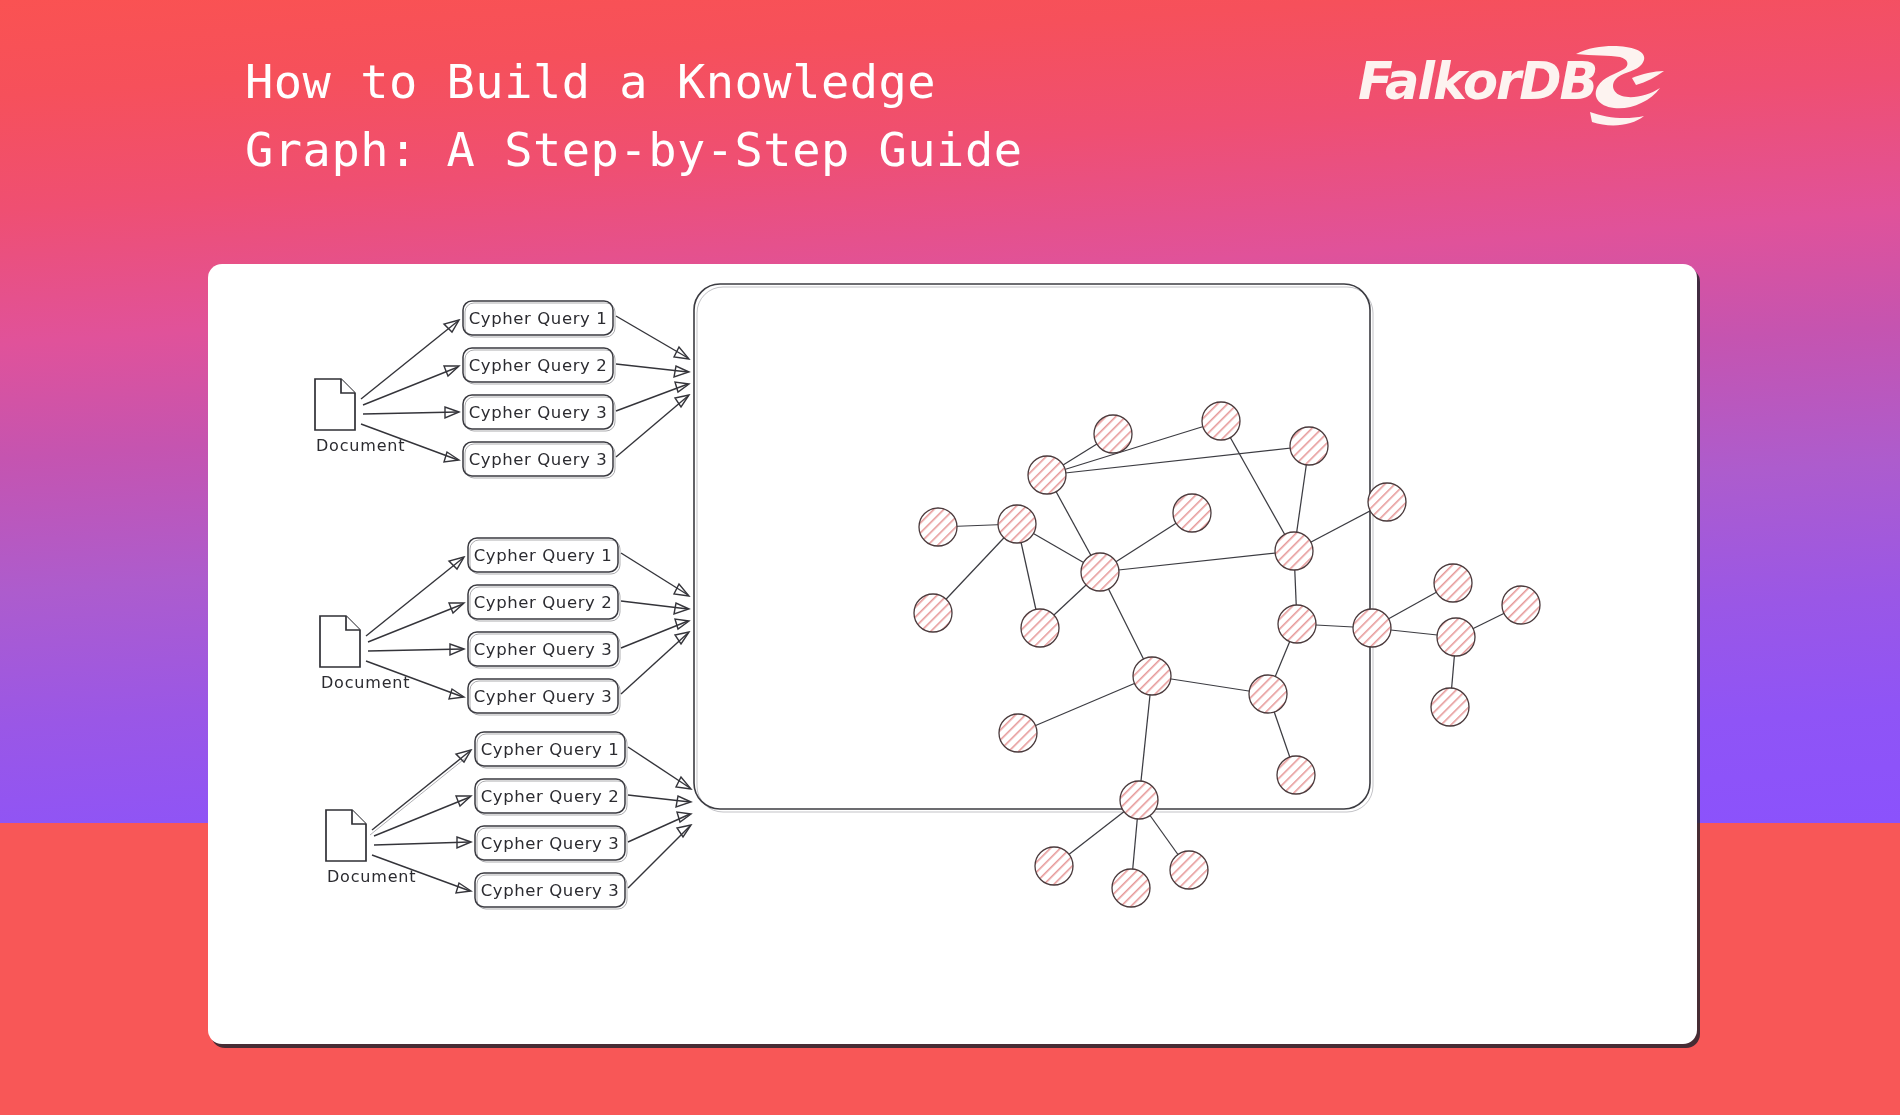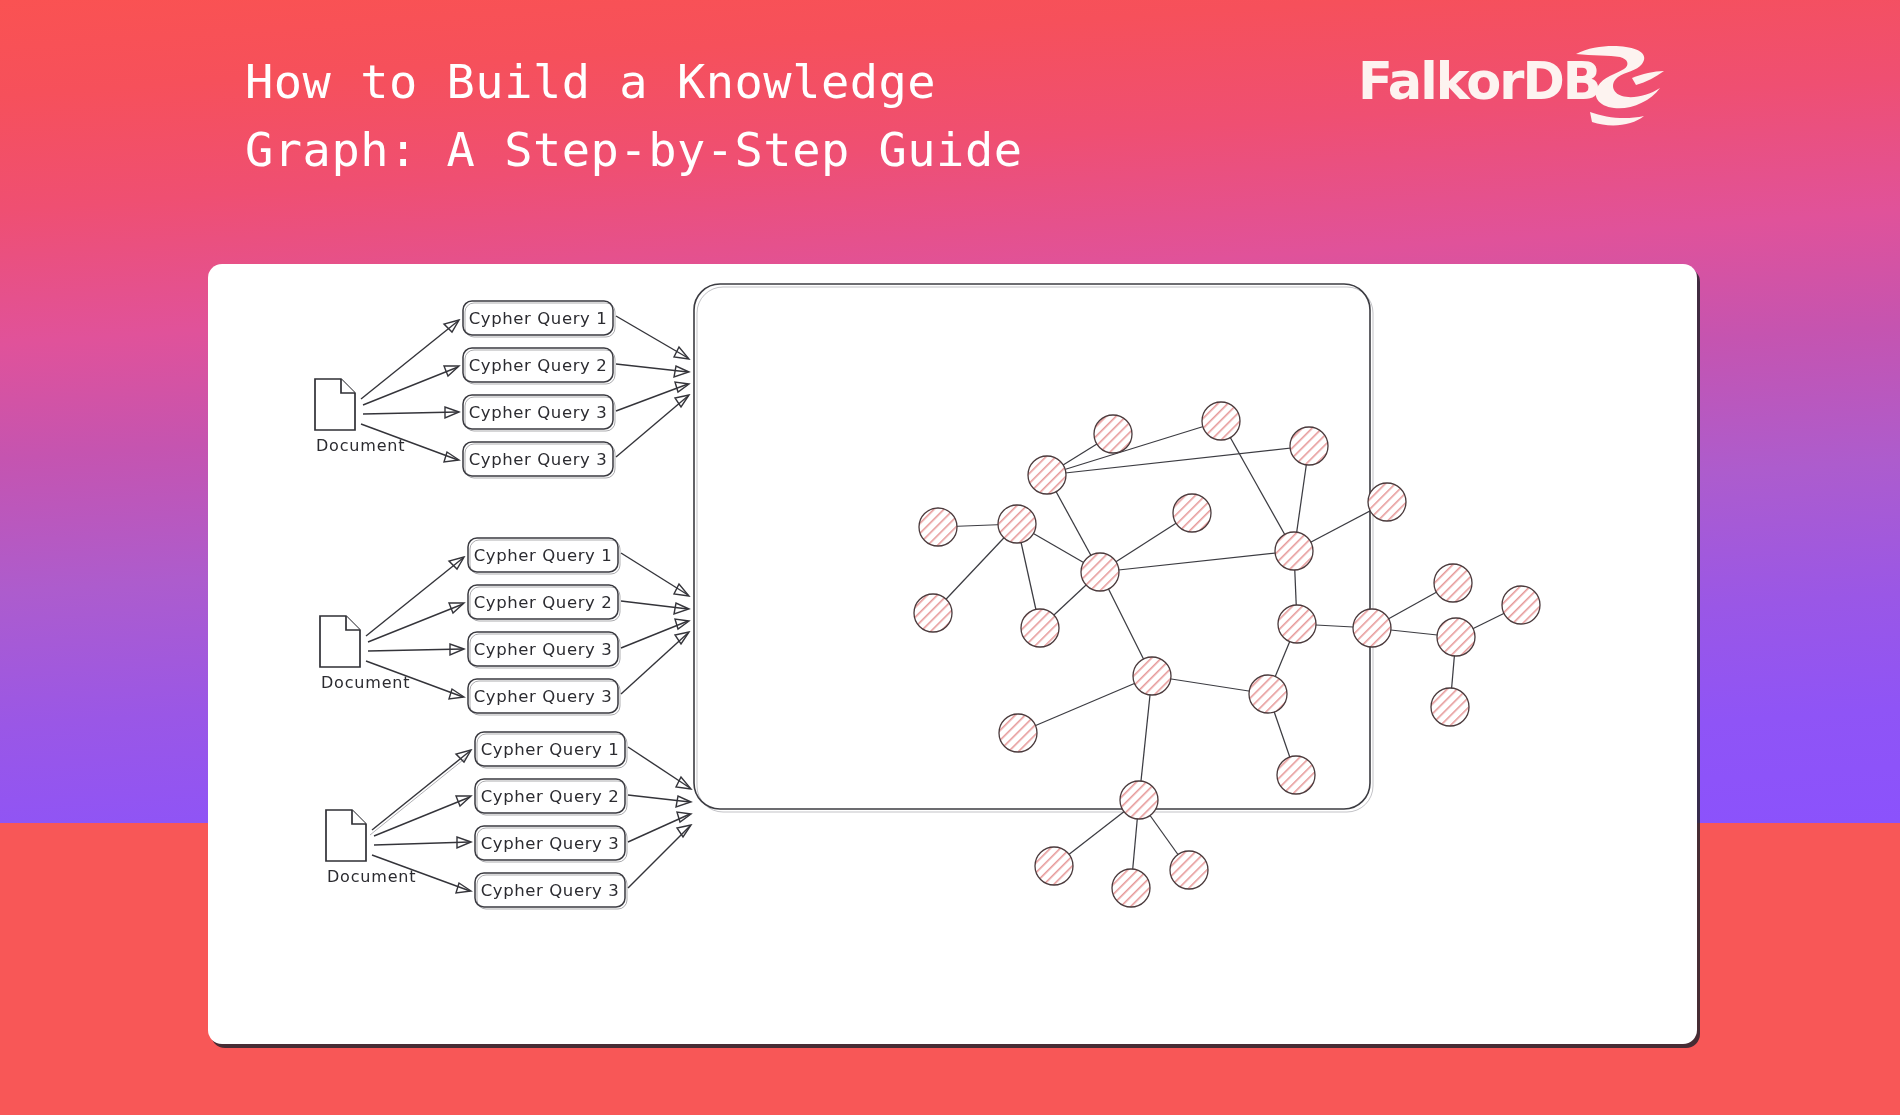--- a/index.html
+++ b/index.html
@@ -49,20 +49,21 @@
     top: 42px;
     width: 300px;
     height: 84px;
   }
   #brand-wordmark {
     position: absolute;
     left: 0;
     top: 10px;
     font-family: "DejaVu Sans", sans-serif;
     font-weight: bold;
+    font-style: italic;
     font-size: 51px;
     letter-spacing: -2px;
     color: #fdf3f0;
   }
   #brand-mark { position: absolute; left: 212px; top: -4px; }
 
   
   #canvas-card {
     position: absolute;
     left: 208px;

